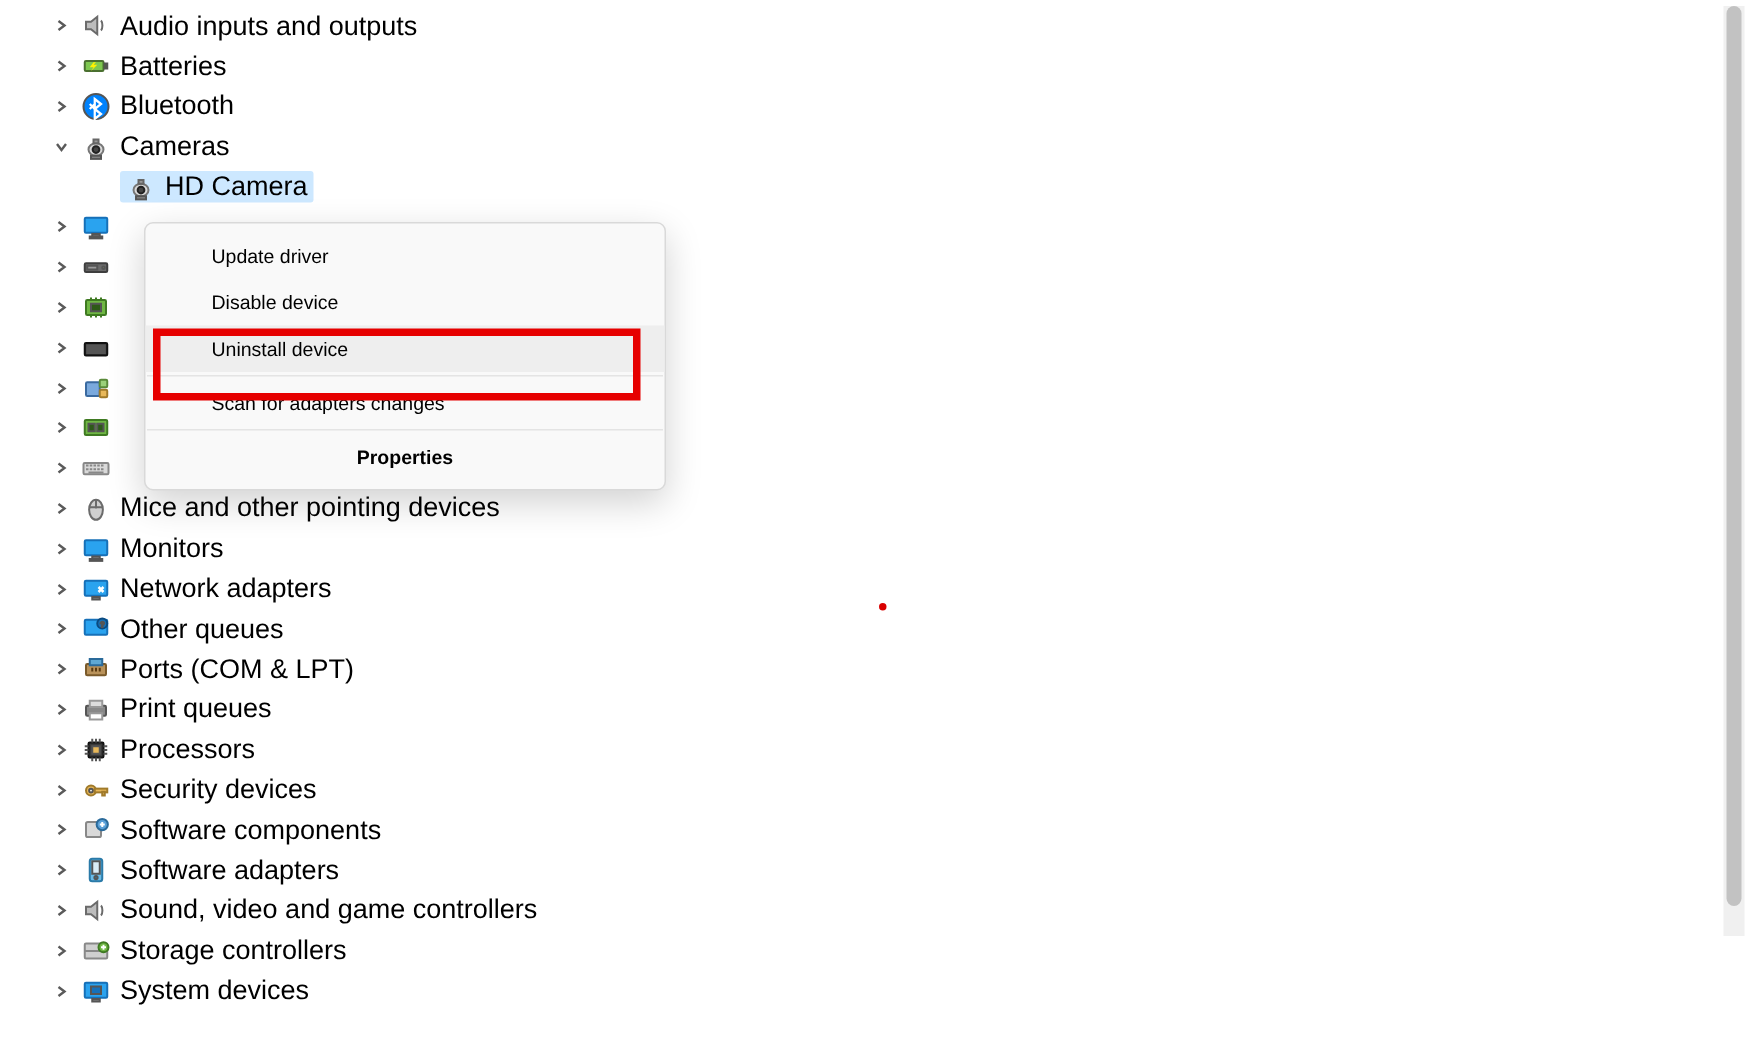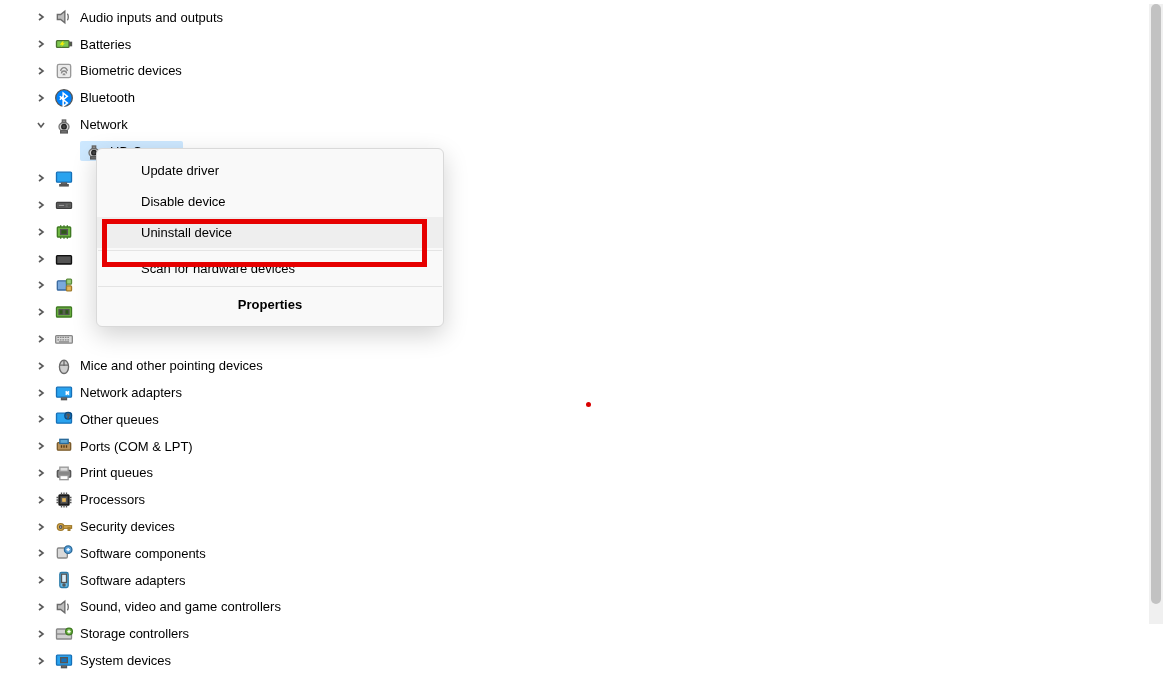--- a/index.html
+++ b/index.html
@@ -38,21 +38,21 @@
   .icon {
     width: 20px;
     height: 20px;
     display: inline-flex;
     align-items: center;
     justify-content: center;
     flex-shrink: 0;
   }
   .label {
     white-space: nowrap;
-    font-size: 13px;
+    font-size: 18px;
   }
   .child-row {
     padding-left: 26px;
   }
   .selected {
     background: #cde8ff;
     padding: 0 4px;
     border-radius: 2px;
     display: inline-flex;
     align-items: center;
@@ -157,55 +157,41 @@
       <span class="label">Batteries</span>
     </div>
     <div class="row">
       <span class="chevron">
         <svg viewBox="0 0 10 10">
           <path d="M3 2l4 3-4 3" fill="none" stroke="#5a5a5a" stroke-width="1.6"></path>
         </svg>
       </span>
       <span class="icon">
         <svg class="icn" viewBox="0 0 24 24" fill="none" stroke="#555" stroke-width="1.6">
-          <rect x="4" y="4" width="16" height="16" rx="2" fill="#eaeaea" stroke="#999"></rect>
-          <path d="M8 12c0-2 2-4 4-4s4 2 4 4M9 15c0-2 1.5-3 3-3s3 1 3 3M11 17c0-1 .5-1.5 1-1.5s1 .5 1 1.5" stroke="#888"></path>
-        </svg>
-      </span>
-      <span class="label">Biometric devices</span>
-    </div>
-    <div class="row">
-      <span class="chevron">
-        <svg viewBox="0 0 10 10">
-          <path d="M3 2l4 3-4 3" fill="none" stroke="#5a5a5a" stroke-width="1.6"></path>
-        </svg>
-      </span>
-      <span class="icon">
-        <svg class="icn" viewBox="0 0 24 24" fill="none" stroke="#555" stroke-width="1.6">
           <circle cx="12" cy="12" r="10" fill="#0082fc"></circle>
           <path d="M11 6l5 4-5 4 5 4-5 4V6zM11 10l-4 4M11 14l-4-4" stroke="#fff" stroke-width="1.8" fill="none"></path>
         </svg>
       </span>
       <span class="label">Bluetooth</span>
     </div>
     <div class="row">
       <span class="chevron">
         <svg viewBox="0 0 10 10">
           <path d="M2 3l3 4 3-4" fill="none" stroke="#5a5a5a" stroke-width="1.6"></path>
         </svg>
       </span>
       <span class="icon">
         <svg class="icn" viewBox="0 0 24 24" fill="none" stroke="#555" stroke-width="1.6">
           <ellipse cx="12" cy="14" rx="6" ry="5" fill="#d9d9d9" stroke="#777"></ellipse>
           <circle cx="12" cy="14" r="2.7" fill="#444" stroke="#222"></circle>
           <rect x="10" y="6" width="4" height="3" fill="#999" stroke="#666"></rect>
           <rect x="8" y="19" width="8" height="2.5" fill="#888" stroke="#555"></rect>
         </svg>
       </span>
-      <span class="label">Network</span>
+      <span class="label">Cameras</span>
     </div>
     <div class="row child-row">
       <span class="chevron"></span>
       <span class="selected">
         <span class="icon">
           <svg class="icn" viewBox="0 0 24 24" fill="none" stroke="#555" stroke-width="1.6">
             <ellipse cx="12" cy="14" rx="6" ry="5" fill="#d9d9d9" stroke="#777"></ellipse>
             <circle cx="12" cy="14" r="2.7" fill="#444" stroke="#222"></circle>
             <rect x="10" y="6" width="4" height="3" fill="#999" stroke="#666"></rect>
             <rect x="8" y="19" width="8" height="2.5" fill="#888" stroke="#555"></rect>
@@ -334,20 +320,35 @@
     <div class="row">
       <span class="chevron">
         <svg viewBox="0 0 10 10">
           <path d="M3 2l4 3-4 3" fill="none" stroke="#5a5a5a" stroke-width="1.6"></path>
         </svg>
       </span>
       <span class="icon">
         <svg class="icn" viewBox="0 0 24 24" fill="none" stroke="#555" stroke-width="1.6">
           <rect x="3" y="5" width="18" height="12" rx="1" fill="#2aa3ef" stroke="#1670b8"></rect>
           <rect x="9" y="18" width="6" height="2" fill="#888"></rect>
+          <rect x="7" y="20" width="10" height="1.5" fill="#666"></rect>
+        </svg>
+      </span>
+      <span class="label">Monitors</span>
+    </div>
+    <div class="row">
+      <span class="chevron">
+        <svg viewBox="0 0 10 10">
+          <path d="M3 2l4 3-4 3" fill="none" stroke="#5a5a5a" stroke-width="1.6"></path>
+        </svg>
+      </span>
+      <span class="icon">
+        <svg class="icn" viewBox="0 0 24 24" fill="none" stroke="#555" stroke-width="1.6">
+          <rect x="3" y="5" width="18" height="12" rx="1" fill="#2aa3ef" stroke="#1670b8"></rect>
+          <rect x="9" y="18" width="6" height="2" fill="#888"></rect>
           <path d="M14 14l4-4M14 10l4 4" stroke="#fff" stroke-width="2"></path>
         </svg>
       </span>
       <span class="label">Network adapters</span>
     </div>
     <div class="row">
       <span class="chevron">
         <svg viewBox="0 0 10 10">
           <path d="M3 2l4 3-4 3" fill="none" stroke="#5a5a5a" stroke-width="1.6"></path>
         </svg>
@@ -497,21 +498,21 @@
       </span>
       <span class="label">System devices</span>
     </div>
   </div>
 
 <div class="context-menu" id="cmenu">
     <div class="menu-item">Update driver</div>
     <div class="menu-item">Disable device</div>
     <div class="menu-item hover">Uninstall device</div>
     <div class="menu-sep"></div>
-    <div class="menu-item">Scan for hardware devices</div>
+    <div class="menu-item">Scan for adapters changes</div>
     <div class="menu-sep"></div>
     <div class="menu-item bold">Properties</div>
   </div>
 
 <div class="highlight-box" id="hlbox" style="left: 102px; top: 219px; width: 325px; height: 48px;"></div>
 
 <div class="red-dot"></div>
 
 <div class="scrollbar">
   <div class="thumb"></div>

